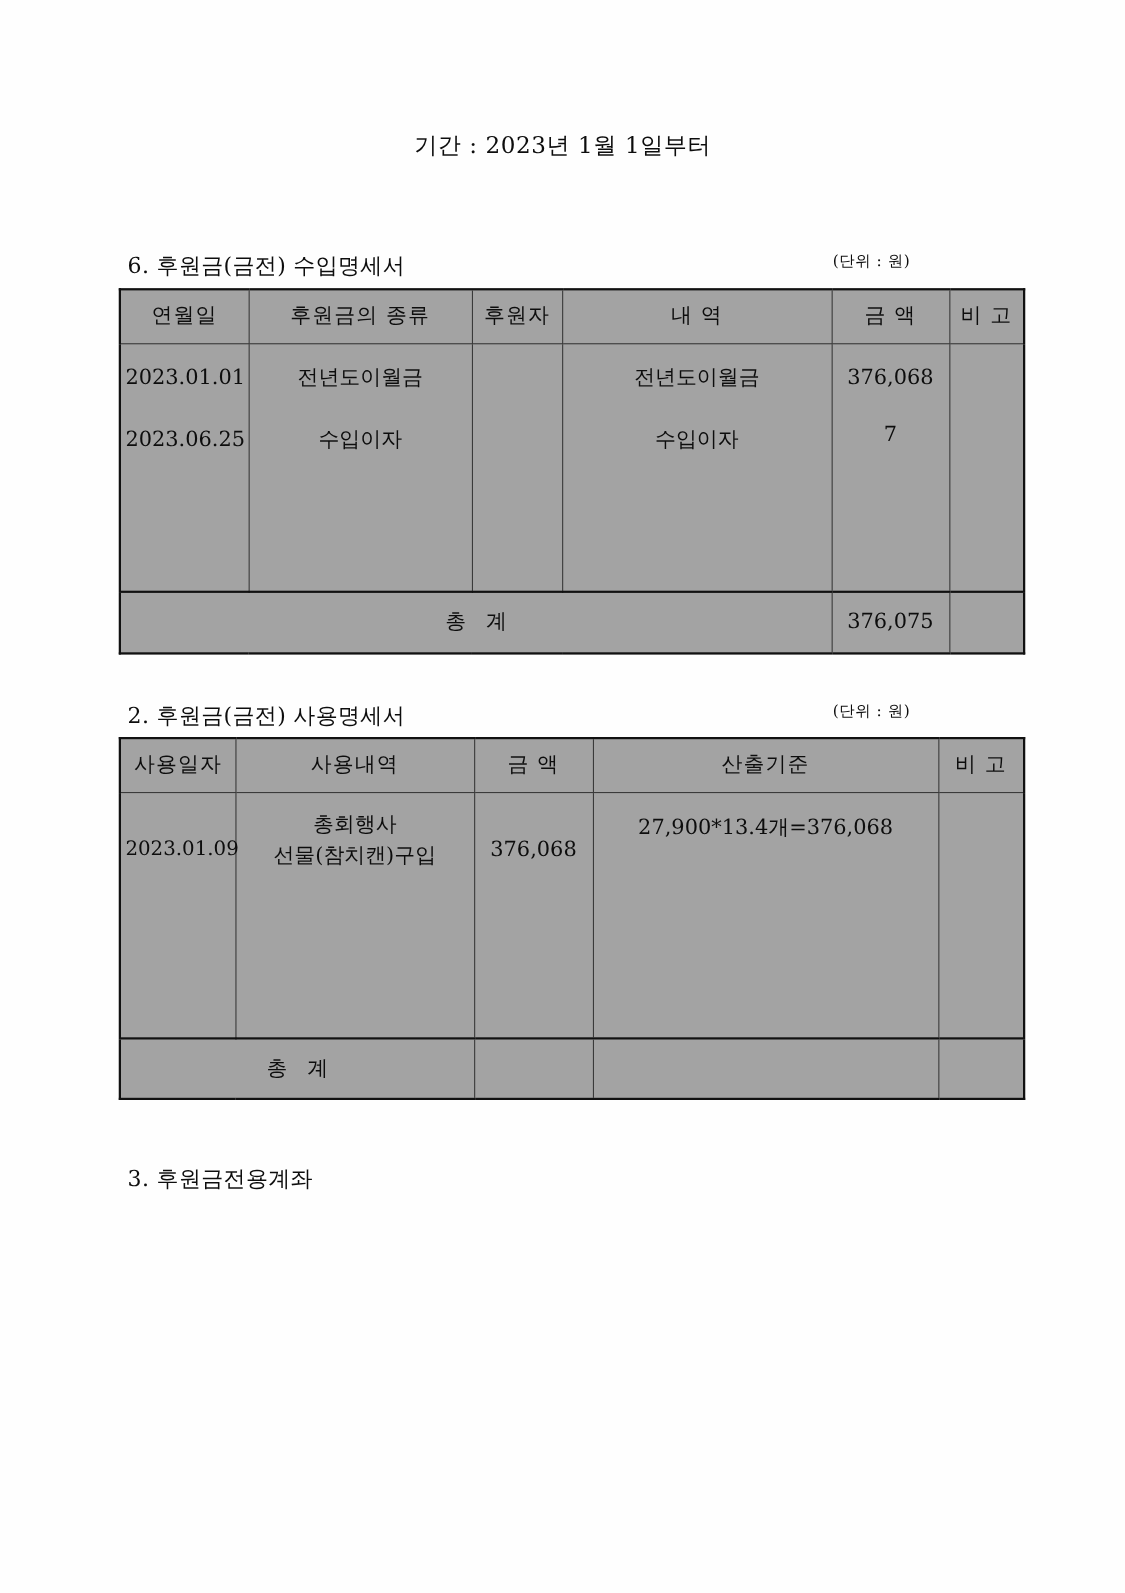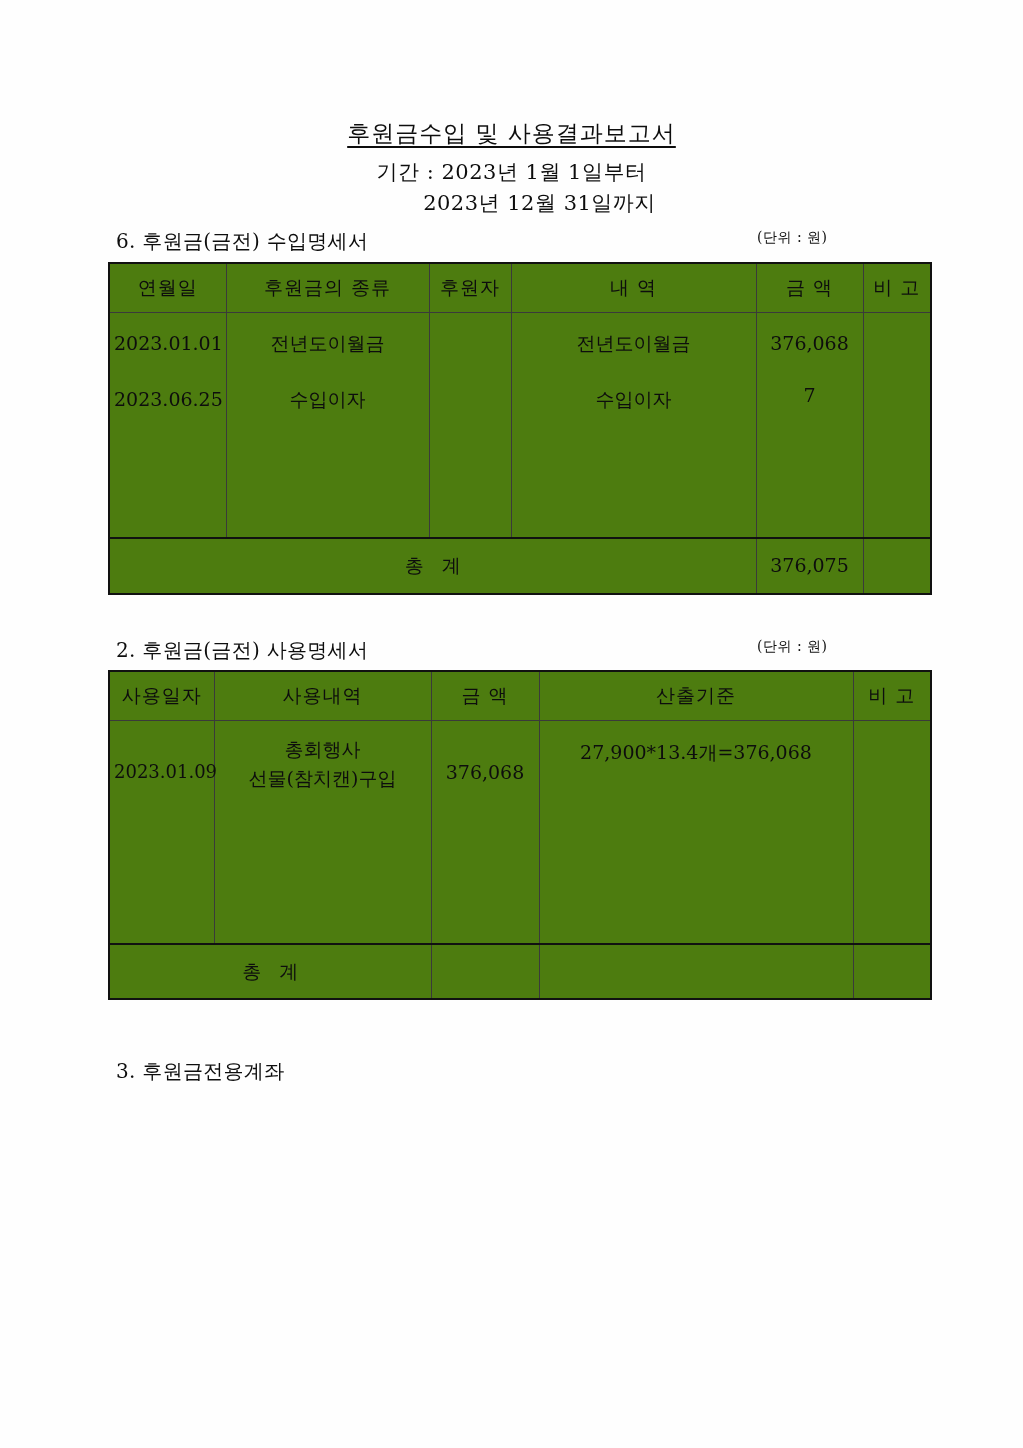--- a/index.html
+++ b/index.html
@@ -62,21 +62,21 @@
     font-size: 14px;
     letter-spacing: 0.5px;
     white-space: nowrap;
   }
 
   
   table.doc-table {
     position: absolute;
     border-collapse: collapse;
     table-layout: fixed;
-    background: #4d7c0f;
+    background: #a3a3a3;
   }
   table.doc-table td {
     border: 1px solid #3a3a3a;
     text-align: center;
     vertical-align: middle;
     font-size: 19px;
     padding: 2px 4px;
     line-height: 1.45;
   }
   table.doc-table .outer-top td { border-top: 2.5px solid #111; }
@@ -133,23 +133,21 @@
   .total-row-2 td { height: 49px; }
   .acct-hdr td { height: 42px; }
   .acct-body td { height: 70px; }
 </style>
 </head>
 <body>
 
 <div class="page">
 
   <div class="title-block">
-    <div class="doc-title">후원금수입 및 사용결과보고서</div>
     <div class="period-line">기간 : 2023년 1월 1일부터</div>
-    <div class="period-line second">2023년 12월 31일까지</div>
   </div>
 
   <div class="section-head" style="left:116px; top:228px;">6. 후원금(금전) 수입명세서</div>
   <div class="unit-note" style="left:757px; top:229px;">(단위 : 원)</div>
 
   <table id="table-income" class="doc-table">
     <colgroup>
       <col class="c1">
         <col class="c2">
         <col class="c3">

